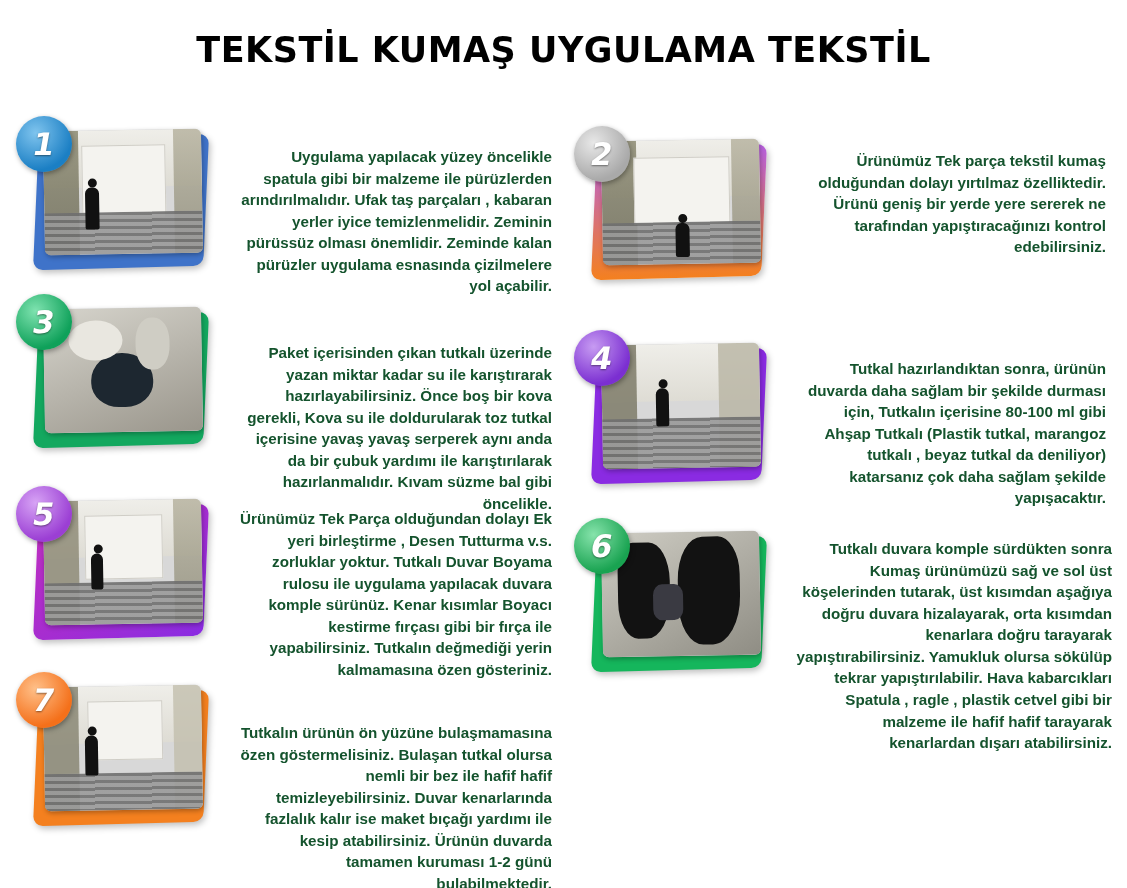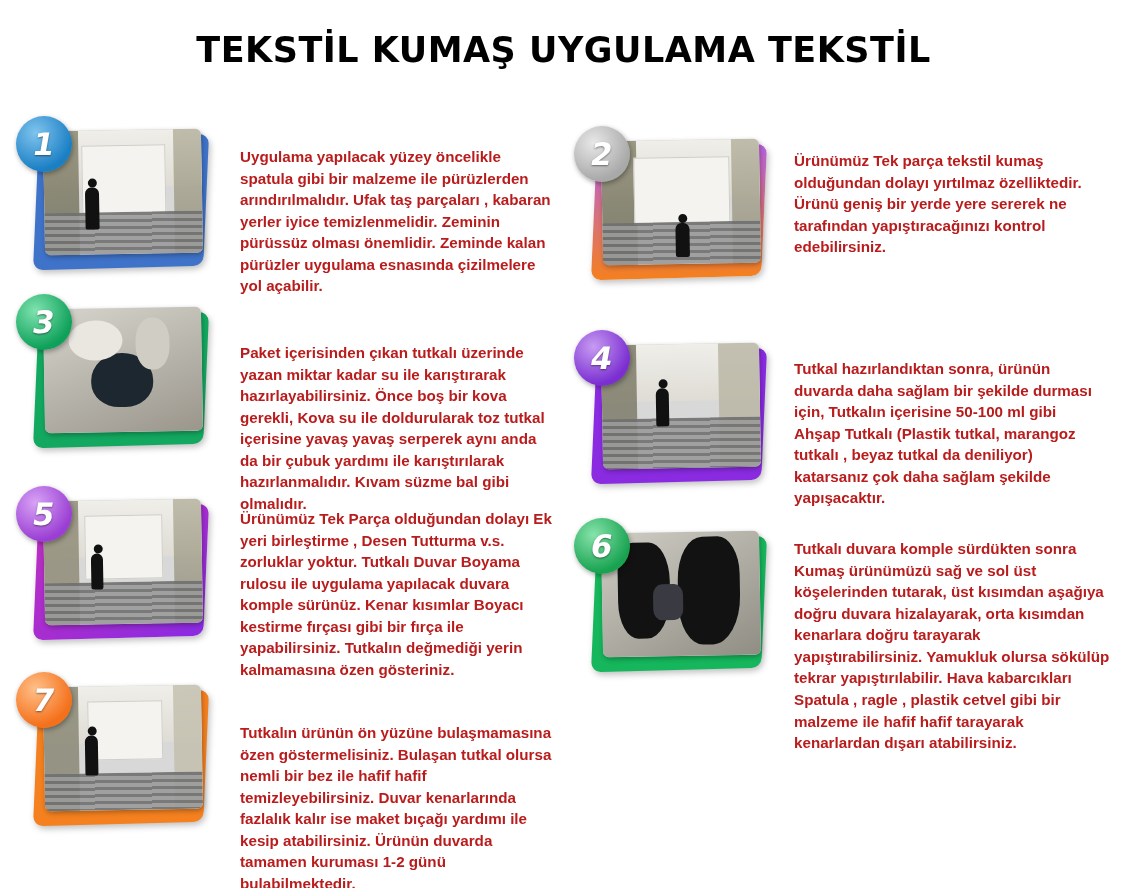--- a/index.html
+++ b/index.html
@@ -141,24 +141,24 @@
     box-shadow: 1px 2px 5px rgba(0,0,0,0.35);
     z-index: 5;
   }
   .badge .inner {
     transform: skewX(-10deg);
   }
   .step-text {
     position: absolute;
     font-size: 15.2px;
     line-height: 1.42;
-    color: #b91c1c;
+    color: #14532d;
     font-weight: bold;
     font-family: "Liberation Sans", sans-serif;
-    text-align: left;
+    text-align: right;
   }
 </style>
 </head>
 <body>
 
 <div id="title">TEKSTİL KUMAŞ  UYGULAMA TEKSTİL</div>
 
 <div class="step" style="left:22px; top:126px; width:540px;">
   <div class="photo-wrap">
     <div class="card-back" style="background:#3f73c9;"></div>
@@ -201,38 +201,38 @@
     <div class="card-photo">
       <div style="position:absolute;inset:0;background:linear-gradient(160deg,#d6d4cc,#9a968c);"></div>
       <div class="blob" style="left:30%; top:36%; width:62px; height:54px; background:#1d2730; border-radius:50% 50% 45% 45%;"></div>
       <div class="blob" style="left:16%; top:10%; width:54px; height:40px; background:#e9e7e0; border-radius:50%;"></div>
       <div class="blob" style="left:58%; top:8%; width:34px; height:52px; background:#cfcdc4; border-radius:45%;"></div>
     </div>
     <div class="badge" style="background:radial-gradient(circle at 35% 30%, #7fe3b0, #0fa15a 70%);">
       <span class="inner">3</span>
     </div>
   </div>
-  <div class="step-text" style="left:218px; top:38px; width:312px;">Paket içerisinden çıkan tutkalı üzerinde yazan miktar kadar su ile karıştırarak hazırlayabilirsiniz. Önce boş bir kova gerekli, Kova su ile doldurularak toz tutkal içerisine yavaş yavaş serperek aynı anda da bir çubuk yardımı ile karıştırılarak hazırlanmalıdır. Kıvam süzme bal gibi olmalıdır.</div>
+  <div class="step-text" style="left:218px; top:38px; width:312px;">Paket içerisinden çıkan tutkalı üzerinde yazan miktar kadar su ile karıştırarak hazırlayabilirsiniz. Önce boş bir kova gerekli, Kova su ile doldurularak toz tutkal içerisine yavaş yavaş serperek aynı anda da bir çubuk yardımı ile karıştırılarak hazırlanmalıdır. Kıvam süzme bal gibi öncelikle.</div>
 </div>
 
 <div class="step" style="left:580px; top:340px; width:540px;">
   <div class="photo-wrap">
     <div class="card-back" style="background:#8a2be2;"></div>
     <div class="card-photo">
       <div class="sky"></div>
         <div class="wallA" style="background:#7e7b68;"></div>
       <div class="wallB" style="width:26%;background:#b8b4a2;"></div>
       <div class="floor" style="height:40%;"></div>
       <div class="figure" style="left:34%; bottom:34%; width:13px; height:38px;"></div>
     </div>
     <div class="badge" style="background:radial-gradient(circle at 35% 30%, #c79bf2, #7b2fd1 70%);">
       <span class="inner">4</span>
     </div>
   </div>
-  <div class="step-text" style="left:214px; top:18px; width:312px;">Tutkal hazırlandıktan sonra, ürünün duvarda daha sağlam bir şekilde durması için, Tutkalın içerisine 50-100 ml gibi Ahşap Tutkalı (Plastik tutkal, marangoz tutkalı , beyaz tutkal da deniliyor) katarsanız çok daha sağlam şekilde yapışacaktır.</div>
+  <div class="step-text" style="left:214px; top:18px; width:312px;">Tutkal hazırlandıktan sonra, ürünün duvarda daha sağlam bir şekilde durması için, Tutkalın içerisine 80-100 ml gibi Ahşap Tutkalı (Plastik tutkal, marangoz tutkalı , beyaz tutkal da deniliyor) katarsanız çok daha sağlam şekilde yapışacaktır.</div>
 </div>
 
 <div class="step" style="left:22px; top:496px; width:540px;">
   <div class="photo-wrap">
     <div class="card-back" style="background:linear-gradient(140deg,#c22fbe,#8a2be2);"></div>
     <div class="card-photo">
       <div class="sky"></div>
         <div class="wallA" style="background:#8f8c78;"></div>
       <div class="wallB"></div>
       <div class="panel" style="left:26%; width:48%; height:50%;"></div>

